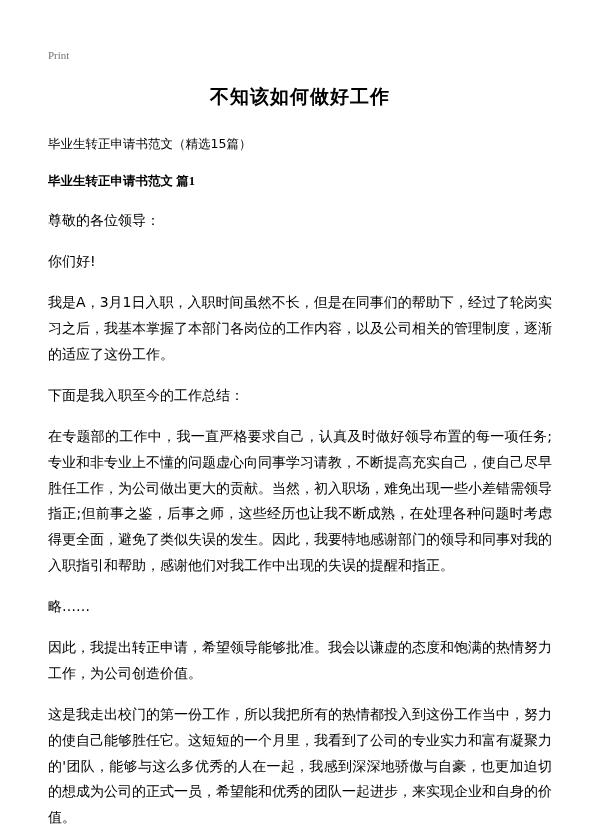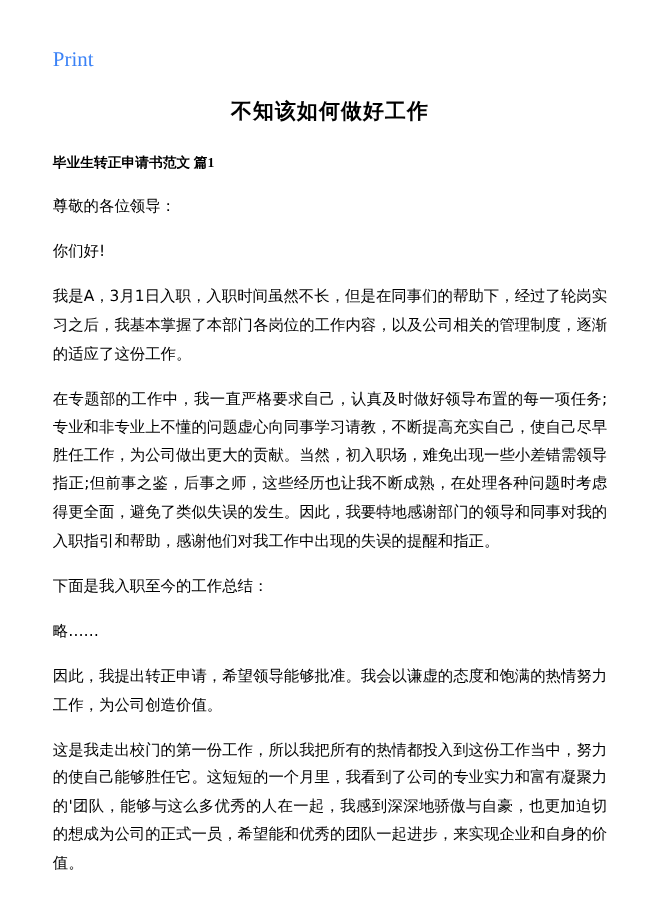--- a/index.html
+++ b/index.html
@@ -15,23 +15,23 @@
     overflow: hidden;
   }
   .page {
     width: 600px;
     height: 828px;
     box-sizing: border-box;
     padding: 44px 48px 0 48px;
     position: relative;
   }
   .print-link {
-    font-size: 19px;
+    font-size: 11px;
     line-height: 1.2;
-    color: #3b82f6;
+    color: #737373;
     text-decoration: none;
     display: inline-block;
     margin-bottom: 22px;
     font-family: "Liberation Serif", "DejaVu Serif", serif;
   }
   .doc-title {
     text-align: center;
     font-size: 19px;
     font-weight: bold;
     letter-spacing: 1px;
@@ -63,28 +63,29 @@
 </style>
 </head>
 <body>
 
 <div class="page">
 
   <a href="#" class="print-link">Print</a>
 
   <h1 class="doc-title">不知该如何做好工作</h1>
 
+  <div class="subtitle">毕业生转正申请书范文（精选15篇）</div>
 
   <div class="section-heading">毕业生转正申请书范文 篇1</div>
 
   <div>
     <p class="body-text">尊敬的各位领导：</p>
     <p class="body-text">你们好!</p>
     <p class="body-text">我是A，3月1日入职，入职时间虽然不长，但是在同事们的帮助下，经过了轮岗实习之后，我基本掌握了本部门各岗位的工作内容，以及公司相关的管理制度，逐渐的适应了这份工作。</p>
+    <p class="body-text">下面是我入职至今的工作总结：</p>
     <p class="body-text">在专题部的工作中，我一直严格要求自己，认真及时做好领导布置的每一项任务;专业和非专业上不懂的问题虚心向同事学习请教，不断提高充实自己，使自己尽早胜任工作，为公司做出更大的贡献。当然，初入职场，难免出现一些小差错需领导指正;但前事之鉴，后事之师，这些经历也让我不断成熟，在处理各种问题时考虑得更全面，避免了类似失误的发生。因此，我要特地感谢部门的领导和同事对我的入职指引和帮助，感谢他们对我工作中出现的失误的提醒和指正。</p>
-    <p class="body-text">下面是我入职至今的工作总结：</p>
     <p class="body-text">略……</p>
     <p class="body-text">因此，我提出转正申请，希望领导能够批准。我会以谦虚的态度和饱满的热情努力工作，为公司创造价值。</p>
     <p class="body-text">这是我走出校门的第一份工作，所以我把所有的热情都投入到这份工作当中，努力的使自己能够胜任它。这短短的一个月里，我看到了公司的专业实力和富有凝聚力的'团队，能够与这么多优秀的人在一起，我感到深深地骄傲与自豪，也更加迫切的想成为公司的正式一员，希望能和优秀的团队一起进步，来实现企业和自身的价值。</p>
 
   </div>
 
 </div>
 
 </body></html>

